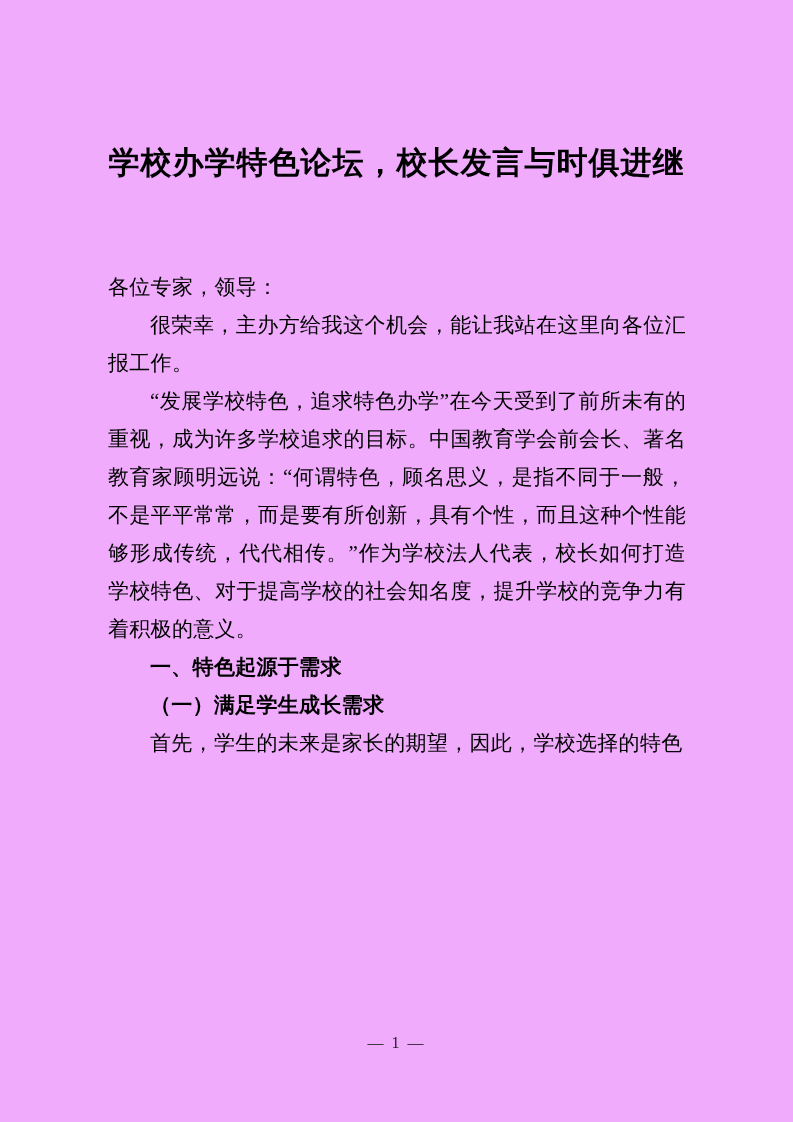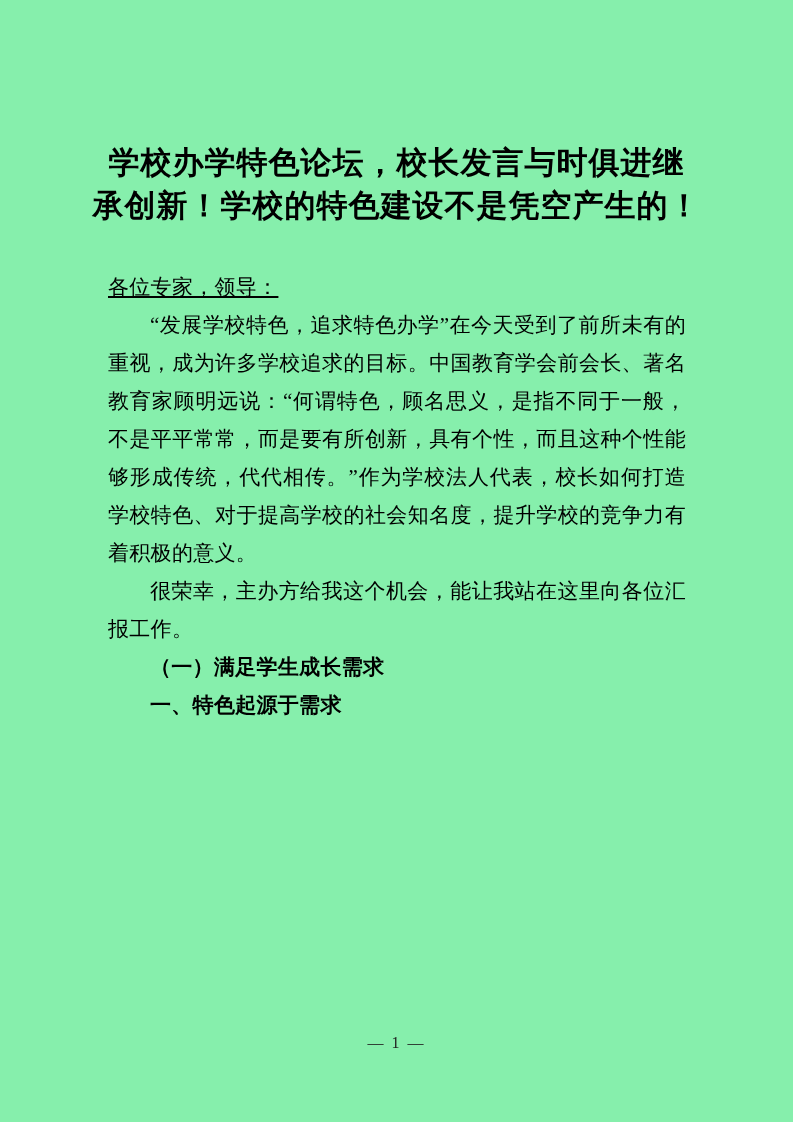--- a/index.html
+++ b/index.html
@@ -4,21 +4,21 @@
 <style>
   html, body {
     margin: 0;
     padding: 0;
     background: #ffffff;
   }
   .page {
     position: relative;
     width: 793px;
     height: 1122px;
-    background: #86efac;
+    background: #f0abfc;
     color: #000000;
     font-family: "Liberation Serif", serif;
     overflow: hidden;
   }
   .doc-title {
     position: absolute;
     top: 141px;
     left: 0;
     right: 0;
     text-align: center;
@@ -37,21 +37,20 @@
     font-size: 21px;
     line-height: 38px;
     letter-spacing: 0.3px;
   }
   .content p {
     margin: 0;
     padding: 0;
   }
   p.salutation {
     text-indent: 0;
-    text-decoration: underline;
   }
   p.body {
     text-indent: 2em;
     text-align: justify;
   }
   p.heading {
     text-indent: 2em;
     font-weight: bold;
   }
   .footer {
@@ -66,28 +65,28 @@
     letter-spacing: 2px;
   }
 </style>
 </head>
 <body>
 
 <div class="page">
 
   <div class="doc-title">
     <div>学校办学特色论坛，校长发言与时俱进继</div>
-    <div>承创新！学校的特色建设不是凭空产生的！</div>
   </div>
 
   <div class="content">
     <p class="salutation">各位专家，领导：</p>
+    <p class="body">很荣幸，主办方给我这个机会，能让我站在这里向各位汇报工作。</p>
     <p class="body">“发展学校特色，追求特色办学”在今天受到了前所未有的重视，成为许多学校追求的目标。中国教育学会前会长、著名教育家顾明远说：“何谓特色，顾名思义，是指不同于一般，不是平平常常，而是要有所创新，具有个性，而且这种个性能够形成传统，代代相传。”作为学校法人代表，校长如何打造学校特色、对于提高学校的社会知名度，提升学校的竞争力有着积极的意义。</p>
-    <p class="body">很荣幸，主办方给我这个机会，能让我站在这里向各位汇报工作。</p>
+    <p class="heading">一、特色起源于需求</p>
     <p class="heading">（一）满足学生成长需求</p>
-    <p class="heading">一、特色起源于需求</p>
+    <p class="body">首先，学生的未来是家长的期望，因此，学校选择的特色</p>
   </div>
 
   <div class="footer">
     <span>— 1 —</span>
   </div>
 
 </div>
 
 </body></html>

